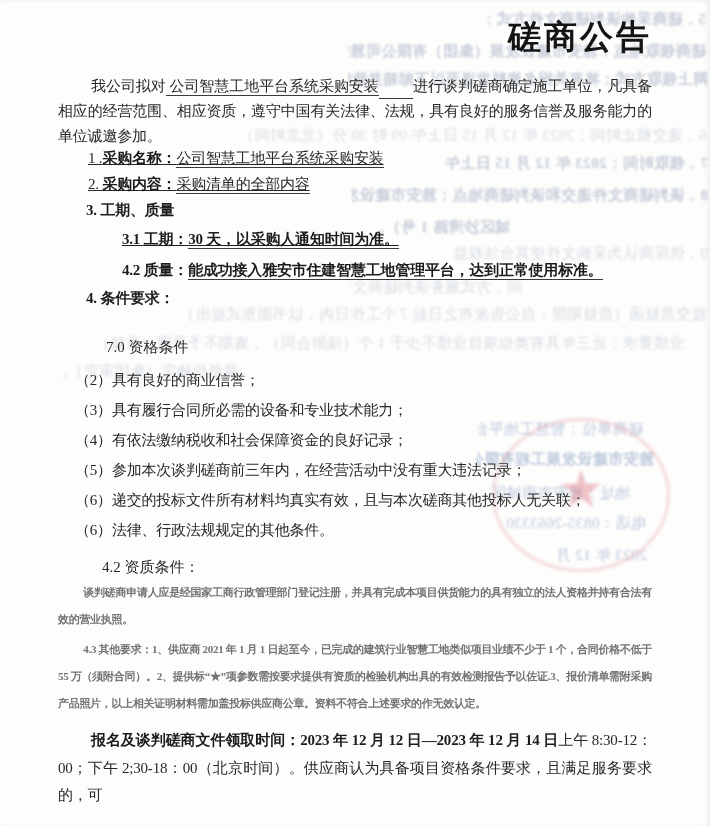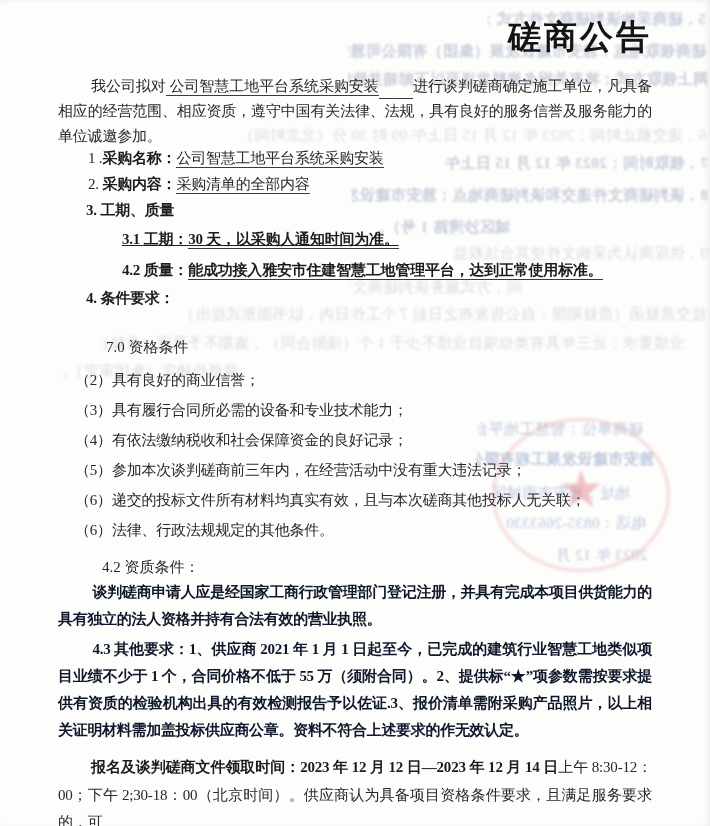--- a/index.html
+++ b/index.html
@@ -16,29 +16,29 @@
     letter-spacing:3px;margin:14px 0 0;line-height:46px;
   }
   .intro{
     font-size:15px;line-height:25px;margin:14px 0 0;text-indent:2.2em;
     text-align:justify;letter-spacing:-0.2px;
   }
   .u{border-bottom:1.2px solid #3a3a3a;padding-bottom:1px;}
   .u-tail{display:inline-block;width:34px;border-bottom:1.2px solid #3a3a3a;height:1em;vertical-align:bottom;}
   .b{font-weight:700;color:#1c1c1c;}
   .numlist{margin-top:-4px;font-size:15px;letter-spacing:-0.2px;}
-  .item{line-height:26px;padding-left:30px;}
+  .item{line-height:26px;padding-left:30px;text-decoration:underline;}
   .sec-head{line-height:26px;padding-left:28px;font-weight:700;color:#1c1c1c;}
   .sub3{padding-left:64px;line-height:29px;font-weight:700;color:#1c1c1c;}
   .h41{margin-top:28px;padding-left:48px;font-size:15px;line-height:17px;}
   .conds{margin-top:16px;}
   .cond{padding-left:17px;font-size:15px;line-height:17px;margin-bottom:13px;letter-spacing:-0.2px;}
   .h42{margin-top:20px;padding-left:44px;font-size:15px;line-height:17px;}
   .para-bold{
-    font-size:15px;font-weight:700;color:#0f172a;line-height:27px;margin:3px 0 0;
+    font-size:11px;font-weight:700;color:#737373;line-height:27px;margin:3px 0 0;
     text-indent:2.3em;text-align:justify;letter-spacing:-0.3px;
   }
   .last-para{
     font-size:15px;line-height:27.5px;margin:10px 0 0;text-indent:2.2em;
     text-align:justify;letter-spacing:-0.2px;
   }
   
   .bleed{position:absolute;inset:0;z-index:1;pointer-events:none;}
   .bl{
     position:absolute;transform:scaleX(-1);filter:blur(0.8px);

